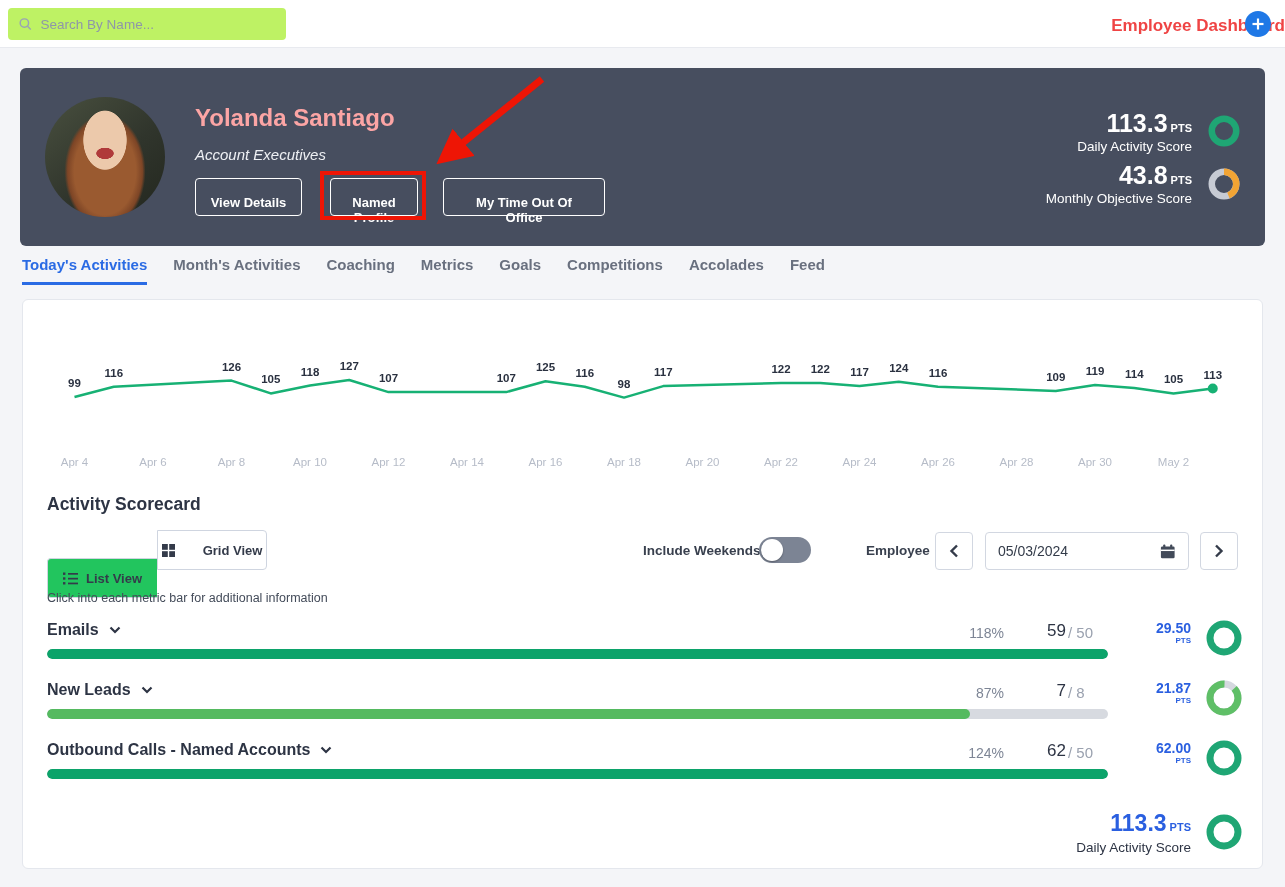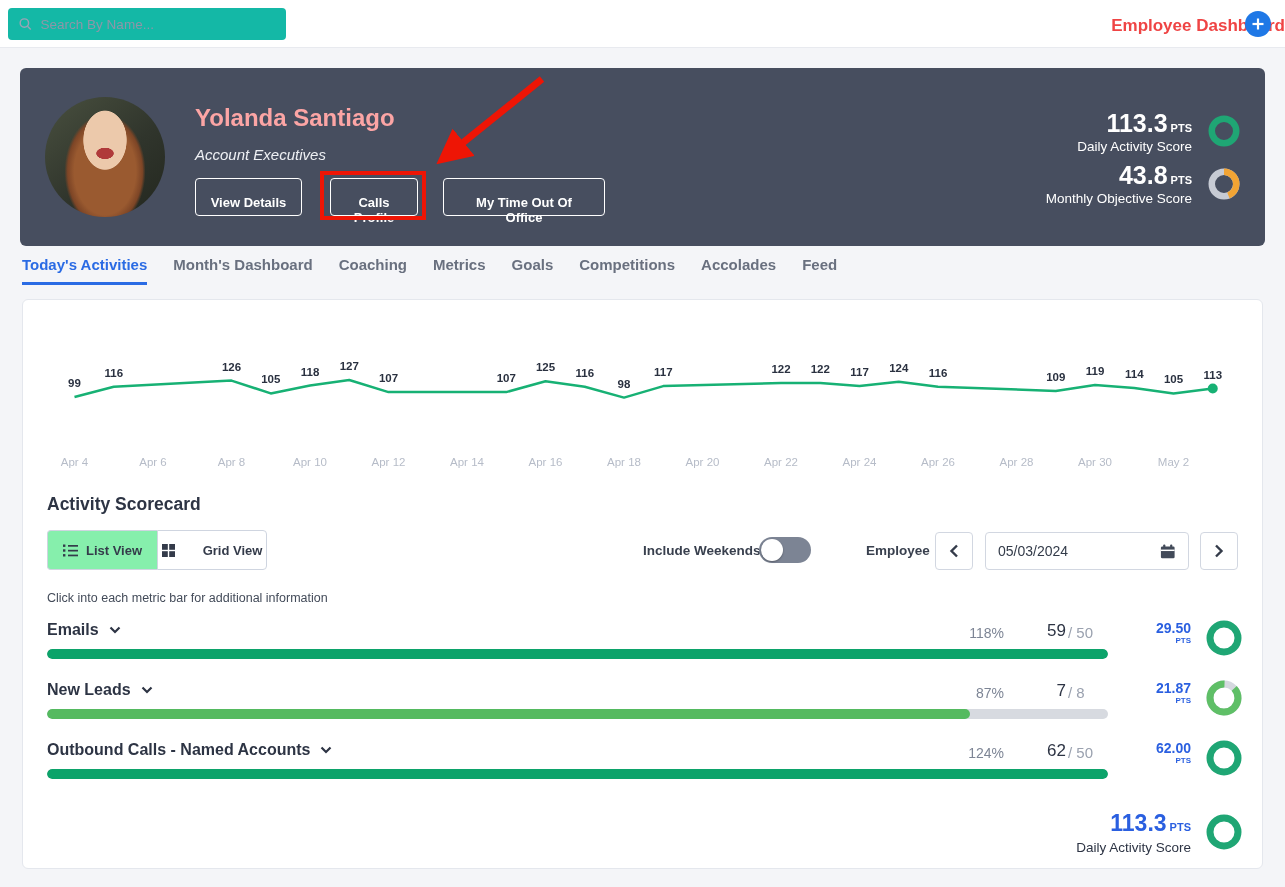--- a/index.html
+++ b/index.html
@@ -6,21 +6,21 @@
   html,body { width:1285px; height:887px; }
   body {
     font-family: "Liberation Sans", sans-serif;
     background:#f4f5f8;
     position:relative;
     overflow:hidden;
     color:#2d3444;
   }
   
   .topbar { position:absolute; left:0; top:0; width:1285px; height:48px; background:#fff; border-bottom:1px solid #e8eaef; }
-  .search { position:absolute; left:8px; top:8px; width:278px; height:32px; background:#14b8a6; border-radius:4px; display:flex; align-items:center; padding:0 10px; }
+  .search { position:absolute; left:8px; top:8px; width:278px; height:32px; background:#bef264; border-radius:4px; display:flex; align-items:center; padding:0 10px; }
   .search input { border:none; outline:none; background:transparent; font-family:inherit; font-size:13.5px; color:#4a5264; width:100%; margin-left:8px; }
   .search input::placeholder { color:#8e96a8; }
   .page-title { position:absolute; left:0; top:2px; width:100%; height:48px; line-height:48px; text-align:right; font-size:17px; font-weight:600; color:#ef4444; }
   .add-btn { position:absolute; right:14px; top:11px; width:26px; height:26px; border-radius:50%; background:#1f78e6; border:none; cursor:pointer; display:flex; align-items:center; justify-content:center; }
   
   .profile-card { position:absolute; left:20px; top:68px; width:1245px; height:178px; background:#474e5f; border-radius:6px; }
   .avatar { position:absolute; left:25px; top:29px; width:120px; height:120px; border-radius:50%;
     background:
       radial-gradient(ellipse 14px 9px at 50% 47%, #b03a3a 0 60%, transparent 65%),
       radial-gradient(ellipse 22px 30px at 50% 36%, #ecc9ab 0 97%, transparent 100%),
@@ -48,21 +48,21 @@
   .tab { font-size:15px; font-weight:bold; color:#69707f; padding-bottom:9px; cursor:pointer; white-space:nowrap; }
   .tab.active { color:#2a6be4; border-bottom:3px solid #2a6be4; }
   
   .main-card { position:absolute; left:22px; top:299px; width:1241px; height:570px; background:#fff; border:1px solid #e4e7ed; border-radius:6px; }
   #activity-chart { position:absolute; left:0; top:0; }
   .sc-title { position:absolute; left:24px; top:194px; font-size:17.5px; font-weight:bold; color:#2d3444; }
   .view-toggle { position:absolute; left:24px; top:230px; display:flex; }
   .vt-btn { height:40px; width:110px; background:#fff; border:1px solid #cfd5e0; font-family:inherit; font-size:13px; font-weight:bold; color:#343b4a; cursor:pointer; display:flex; align-items:center; justify-content:center; gap:8px; }
   .vt-btn.first { border-radius:4px 0 0 4px; border-right:none; }
   .vt-btn.last { border-radius:0 4px 4px 0;gap:28px; }
-  .vt-btn.sel { background:#86efac; }
+  .vt-btn.sel { background:#22c55e;margin-top:28px; }
   .iw-label { position:absolute; left:620px; top:243px; font-size:13.5px; font-weight:bold; color:#39404e; }
   .switch { position:absolute; left:736px; top:237px; width:52px; height:26px; border-radius:13px; background:#7c8494; cursor:pointer; }
   .switch .knob { position:absolute; left:2px; top:2px; width:22px; height:22px; border-radius:50%; background:#fff; box-shadow:0 1px 2px rgba(0,0,0,.3); }
   .tf-label { position:absolute; left:843px; top:243px; font-size:13.5px; font-weight:bold; color:#39404e; }
   .nav-btn { position:absolute; top:232px; width:38px; height:38px; background:#fff; border:1px solid #d2d7e1; border-radius:4px; cursor:pointer; display:flex; align-items:center; justify-content:center; }
   .nav-prev { left:912px; }
   .nav-next { left:1177px; }
   .date-box { position:absolute; left:962px; top:232px; width:204px; height:38px; background:#fff; border:1px solid #d2d7e1; border-radius:4px; display:flex; align-items:center; padding:0 12px; }
   .date-box input { border:none; outline:none; font-family:inherit; font-size:14px; color:#333b49; width:100%; }
   .hint { position:absolute; left:24px; top:291px; font-size:12.5px; color:#434b59; }
@@ -105,21 +105,21 @@
       <line x1="1.5" y1="7" x2="12.5" y2="7" stroke="#fff" stroke-width="2.2"></line>
     </svg>
   </button>
 </div>
 
 <div class="profile-card">
   <div class="avatar"></div>
   <div class="p-name">Yolanda Santiago</div>
   <div class="p-role">Account Executives</div>
   <button class="hdr-btn btn-view">View Details</button>
-  <button class="hdr-btn btn-edit">Calls Profile</button>
+  <button class="hdr-btn btn-edit">Named Profile</button>
   <button class="hdr-btn btn-time">My Time Out Of Office</button>
   <div class="red-box"></div>
   <svg class="ann-arrow" viewBox="0 0 1245 178">
     <defs>
       <marker id="ah" markerWidth="5" markerHeight="5" refX="3.6" refY="2.5" orient="auto">
         <path d="M0,0 L5,2.5 L0,5 z" fill="#ee1505"></path>
       </marker>
     </defs>
     <line x1="522" y1="11" x2="424" y2="90" stroke="#ee1505" stroke-width="7" marker-end="url(#ah)"></line>
   </svg>
@@ -137,21 +137,21 @@
     <div class="lbl">Monthly Objective Score</div>
   </div>
   <span class="ring-hdr-2"><svg width="32" height="32">
         <circle cx="16" cy="16" r="12.25" fill="none" stroke="#c7cbd4" stroke-width="6.5"></circle>
         <circle cx="16" cy="16" r="12.25" fill="none" stroke="#f2a434" stroke-width="6.5" stroke-dasharray="33.71243076567207 43.256589247277866" transform="rotate(-90 16 16)"></circle>
       </svg></span>
 </div>
 
 <div class="tabs">
   <div class="tab active">Today's Activities</div>
-  <div class="tab">Month's Dashboard</div>
+  <div class="tab">Month's Activities</div>
   <div class="tab">Coaching</div>
   <div class="tab">Metrics</div>
   <div class="tab">Goals</div>
   <div class="tab">Competitions</div>
   <div class="tab">Accolades</div>
   <div class="tab">Feed</div>
 </div>
 
 <div class="main-card">
   <svg id="activity-chart" width="1239" height="180">

